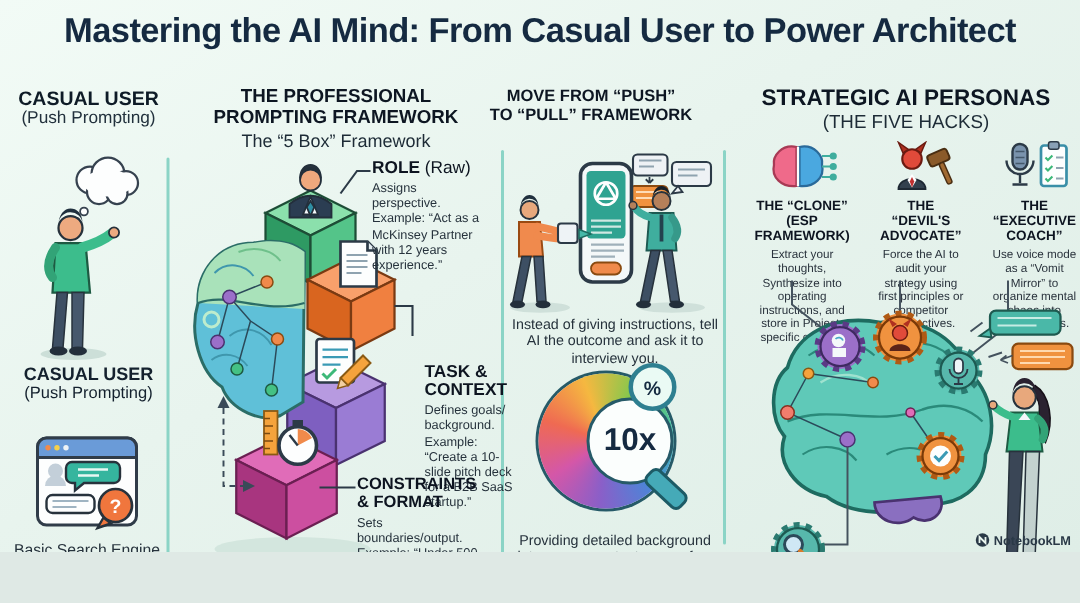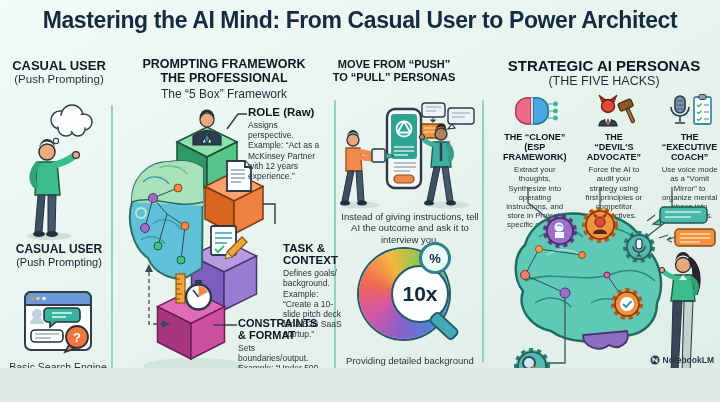--- a/index.html
+++ b/index.html
@@ -22,21 +22,21 @@
   .h-xs{font-size:12px;font-weight:bold;}
   .s-xs{font-size:11px;}
   .c1-cap{left:2px;top:361px;width:112px;font-size:10.5px;line-height:1.2;color:#26323c;}
 
   
   .c2-head{left:118px;top:57px;width:212px;}
   .c2-h{font-size:12.5px;font-weight:bold;line-height:1.12;color:#0d1622;}
   .c2-s{font-size:12px;margin-top:2px;color:#1d2b36;}
   .lbl{line-height:1.05;}
   .lbl-t{font-size:11.5px;font-weight:bold;color:#0d1420;}
-  .lbl-t .norm{font-weight:bold;}
+  .lbl-t .norm{font-weight:normal;}
   .lbl-d{font-size:8.5px;line-height:1.2;color:#26323c;margin-top:2px;}
   #lbl-role{left:248px;top:106px;width:72px;}
   #lbl-task{left:283px;top:224px;width:64px;margin-top:18px;}
   #lbl-task .lbl-t{font-size:11.5px;}
   #lbl-con{left:238px;top:318px;width:86px;}
   #lbl-con .lbl-t{font-size:11px;}
 
   
   .c3-head{left:321px;top:58px;width:146px;font-size:11px;font-weight:bold;line-height:1.15;color:#0d1622;}
   .c3-cap{left:339px;top:211px;width:142px;font-size:9.5px;line-height:1.2;color:#26323c;}
@@ -125,22 +125,22 @@
     <g>
       <circle cx="54" cy="49" r="11" fill="#f0763d" stroke="#27323c" stroke-width="1.8"></circle>
       <path d="M46,57 l-4,7 l9,-3 z" fill="#f0763d" stroke="#27323c" stroke-width="1.6"></path>
       <text x="54" y="54" font-size="13" font-weight="bold" fill="#fff" text-anchor="middle" font-family="Liberation Sans,sans-serif">?</text>
     </g>
   </svg>
 
   <div class="abs ctr c1-cap">Basic Search Engine Interaction</div>
 
   <div class="abs ctr c2-head">
+    <div class="c2-h">THE PROFESSIONAL</div>
     <div class="c2-h">PROMPTING FRAMEWORK</div>
-    <div class="c2-h">THE PROFESSIONAL</div>
     <div class="c2-s">The “5 Box” Framework</div>
   </div>
 
   <svg class="abs" style="left:123px;top:98px" width="215" height="300" viewBox="0 0 215 300">
 
     <g stroke="#1d4d36" stroke-width="1.5">
       <path d="M54,44 L84,29 L114,44 L84,59 z" fill="#8be0ac"></path>
       <path d="M54,44 L84,59 L84,91 L54,76 z" fill="#2e9a63"></path>
       <path d="M114,44 L84,59 L84,91 L114,76 z" fill="#54c489"></path>
     </g>
@@ -232,21 +232,21 @@
     <div class="lbl-t">TASK &amp; CONTEXT</div>
     <div class="lbl-d">Defines goals/ background. Example: “Create a 10-slide pitch deck for a B2B SaaS startup.”</div>
   </div>
   <div class="abs lbl" id="lbl-con">
     <div class="lbl-t">CONSTRAINTS &amp; FORMAT</div>
     <div class="lbl-d">Sets boundaries/output. Example: “Under 500 words, no jargon, formatted as a table.”</div>
   </div>
 
   <div class="abs ctr c3-head">
     <div>MOVE FROM “PUSH”</div>
-    <div>TO “PULL” PERSONAS</div>
+    <div>TO “PULL” FRAMEWORK</div>
   </div>
 
   <svg class="abs" style="left:338px;top:95px" width="142" height="114" viewBox="0 0 142 114">
     <ellipse cx="22" cy="110" rx="20" ry="3.5" fill="#cfe0da"></ellipse>
     <ellipse cx="110" cy="110" rx="22" ry="3.5" fill="#cfe0da"></ellipse>
 
     <g>
       <rect x="84" y="8" width="23" height="14" rx="3" fill="#eef2f5" stroke="#2c3a47" stroke-width="1.4"></rect>
       <path d="M88,12 h15 M88,16 h10" stroke="#8fa3b0" stroke-width="1.2"></path>
       <path d="M95,23 v4 m0,0 l-2.5,-2.5 m2.5,2.5 l2.5,-2.5" stroke="#2c3a47" stroke-width="1.2" fill="none"></path>

